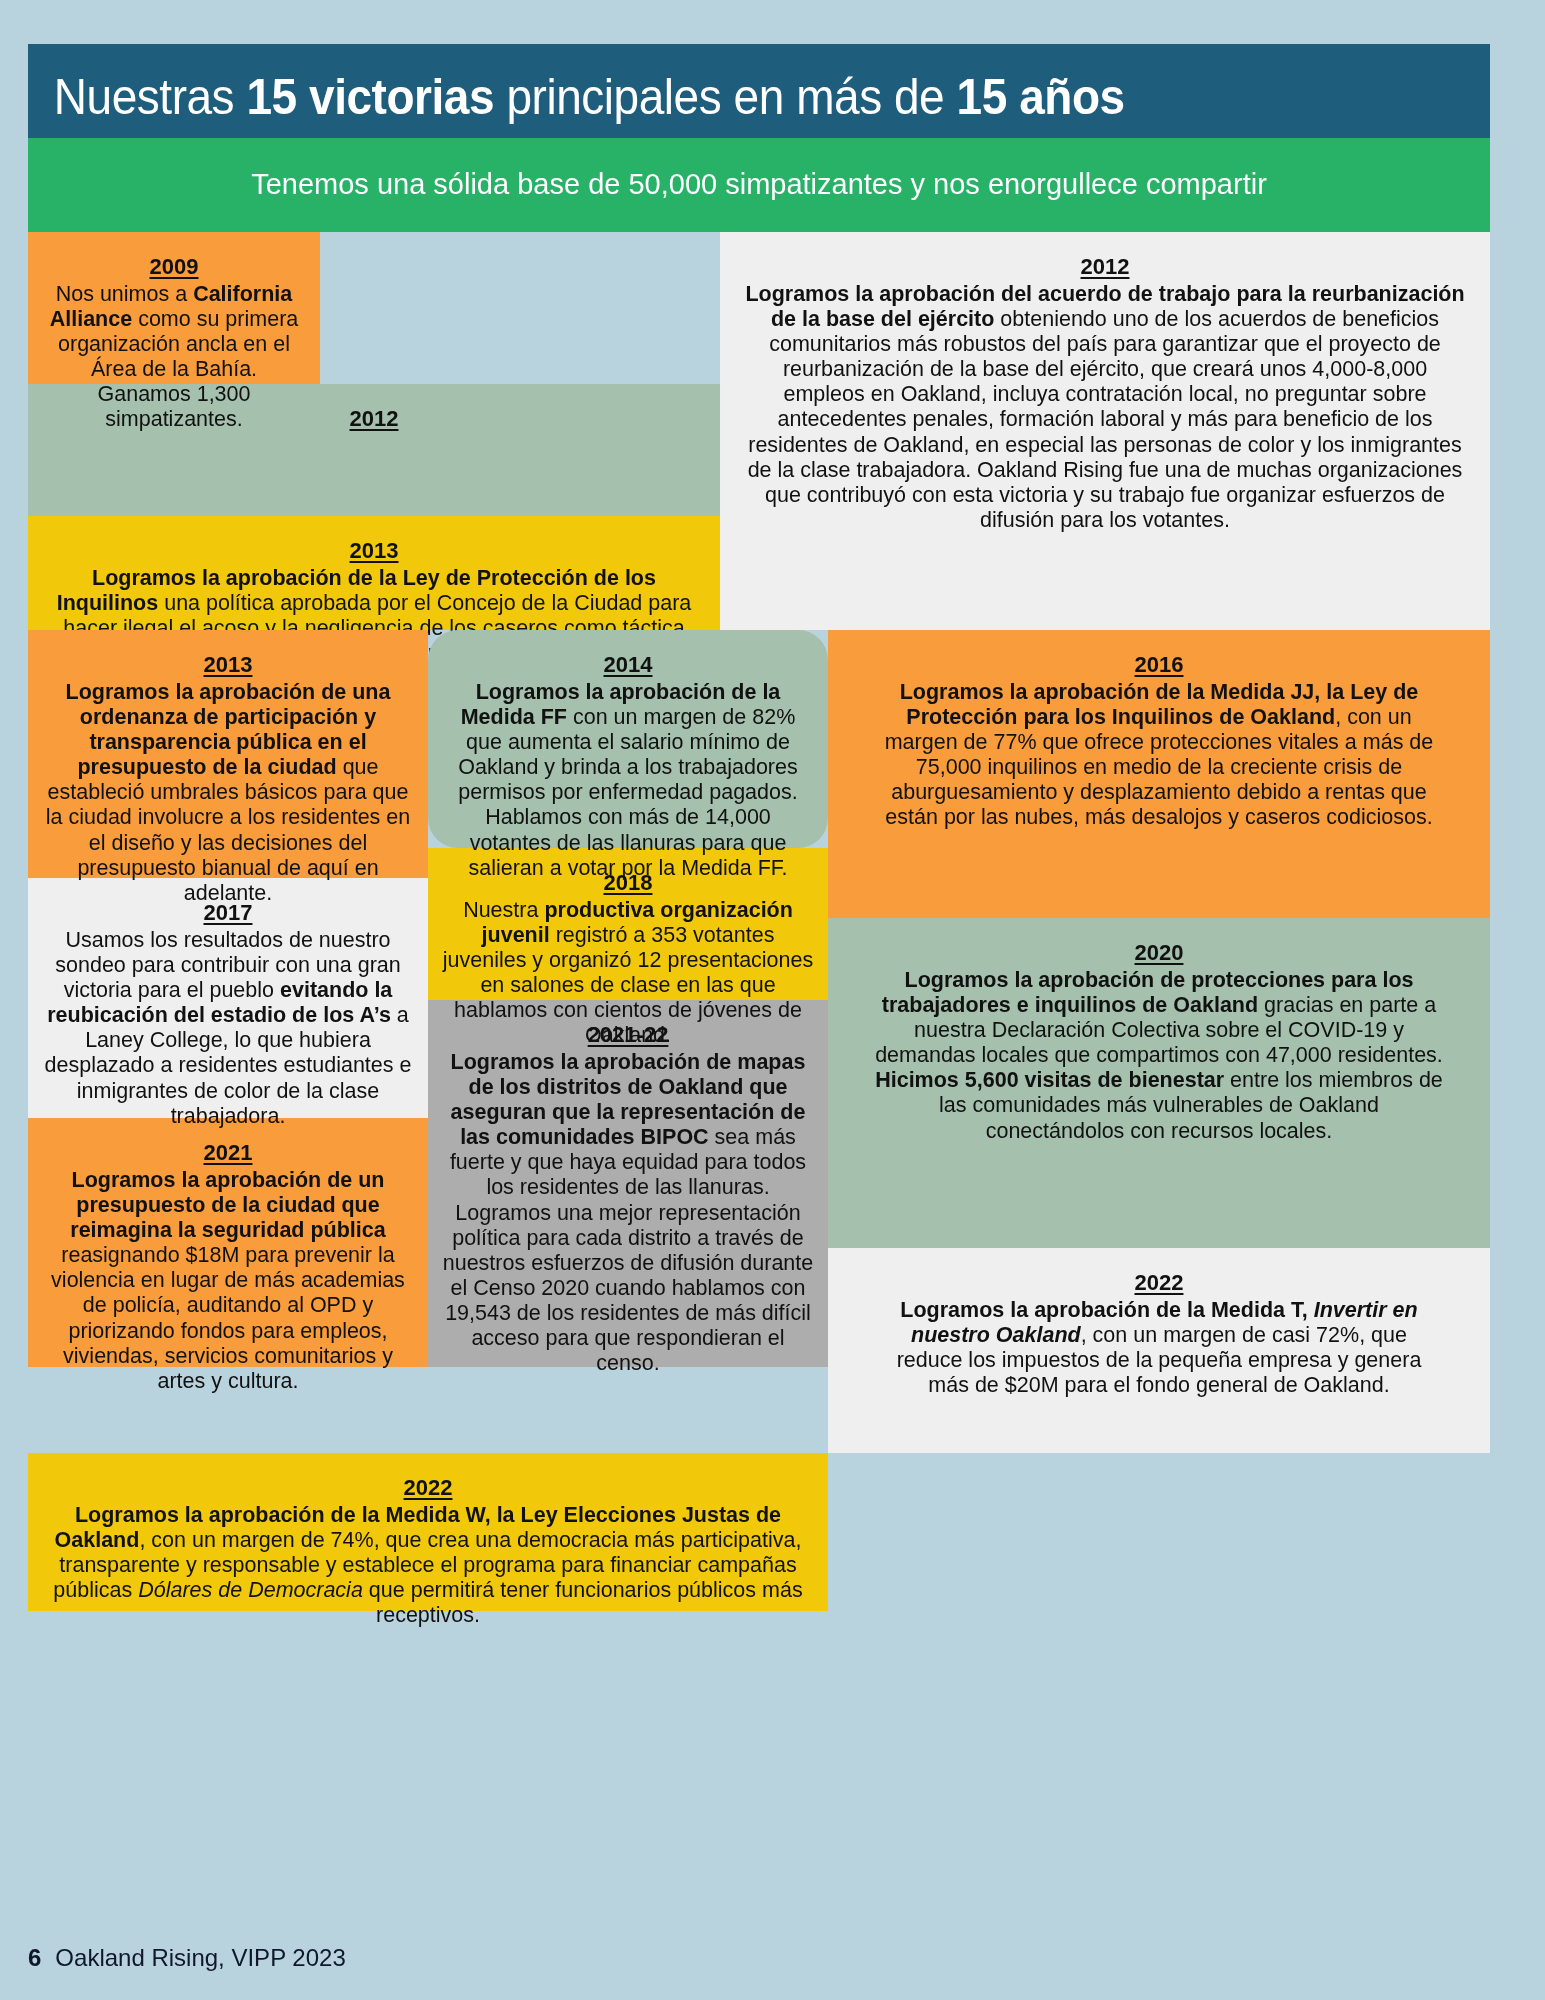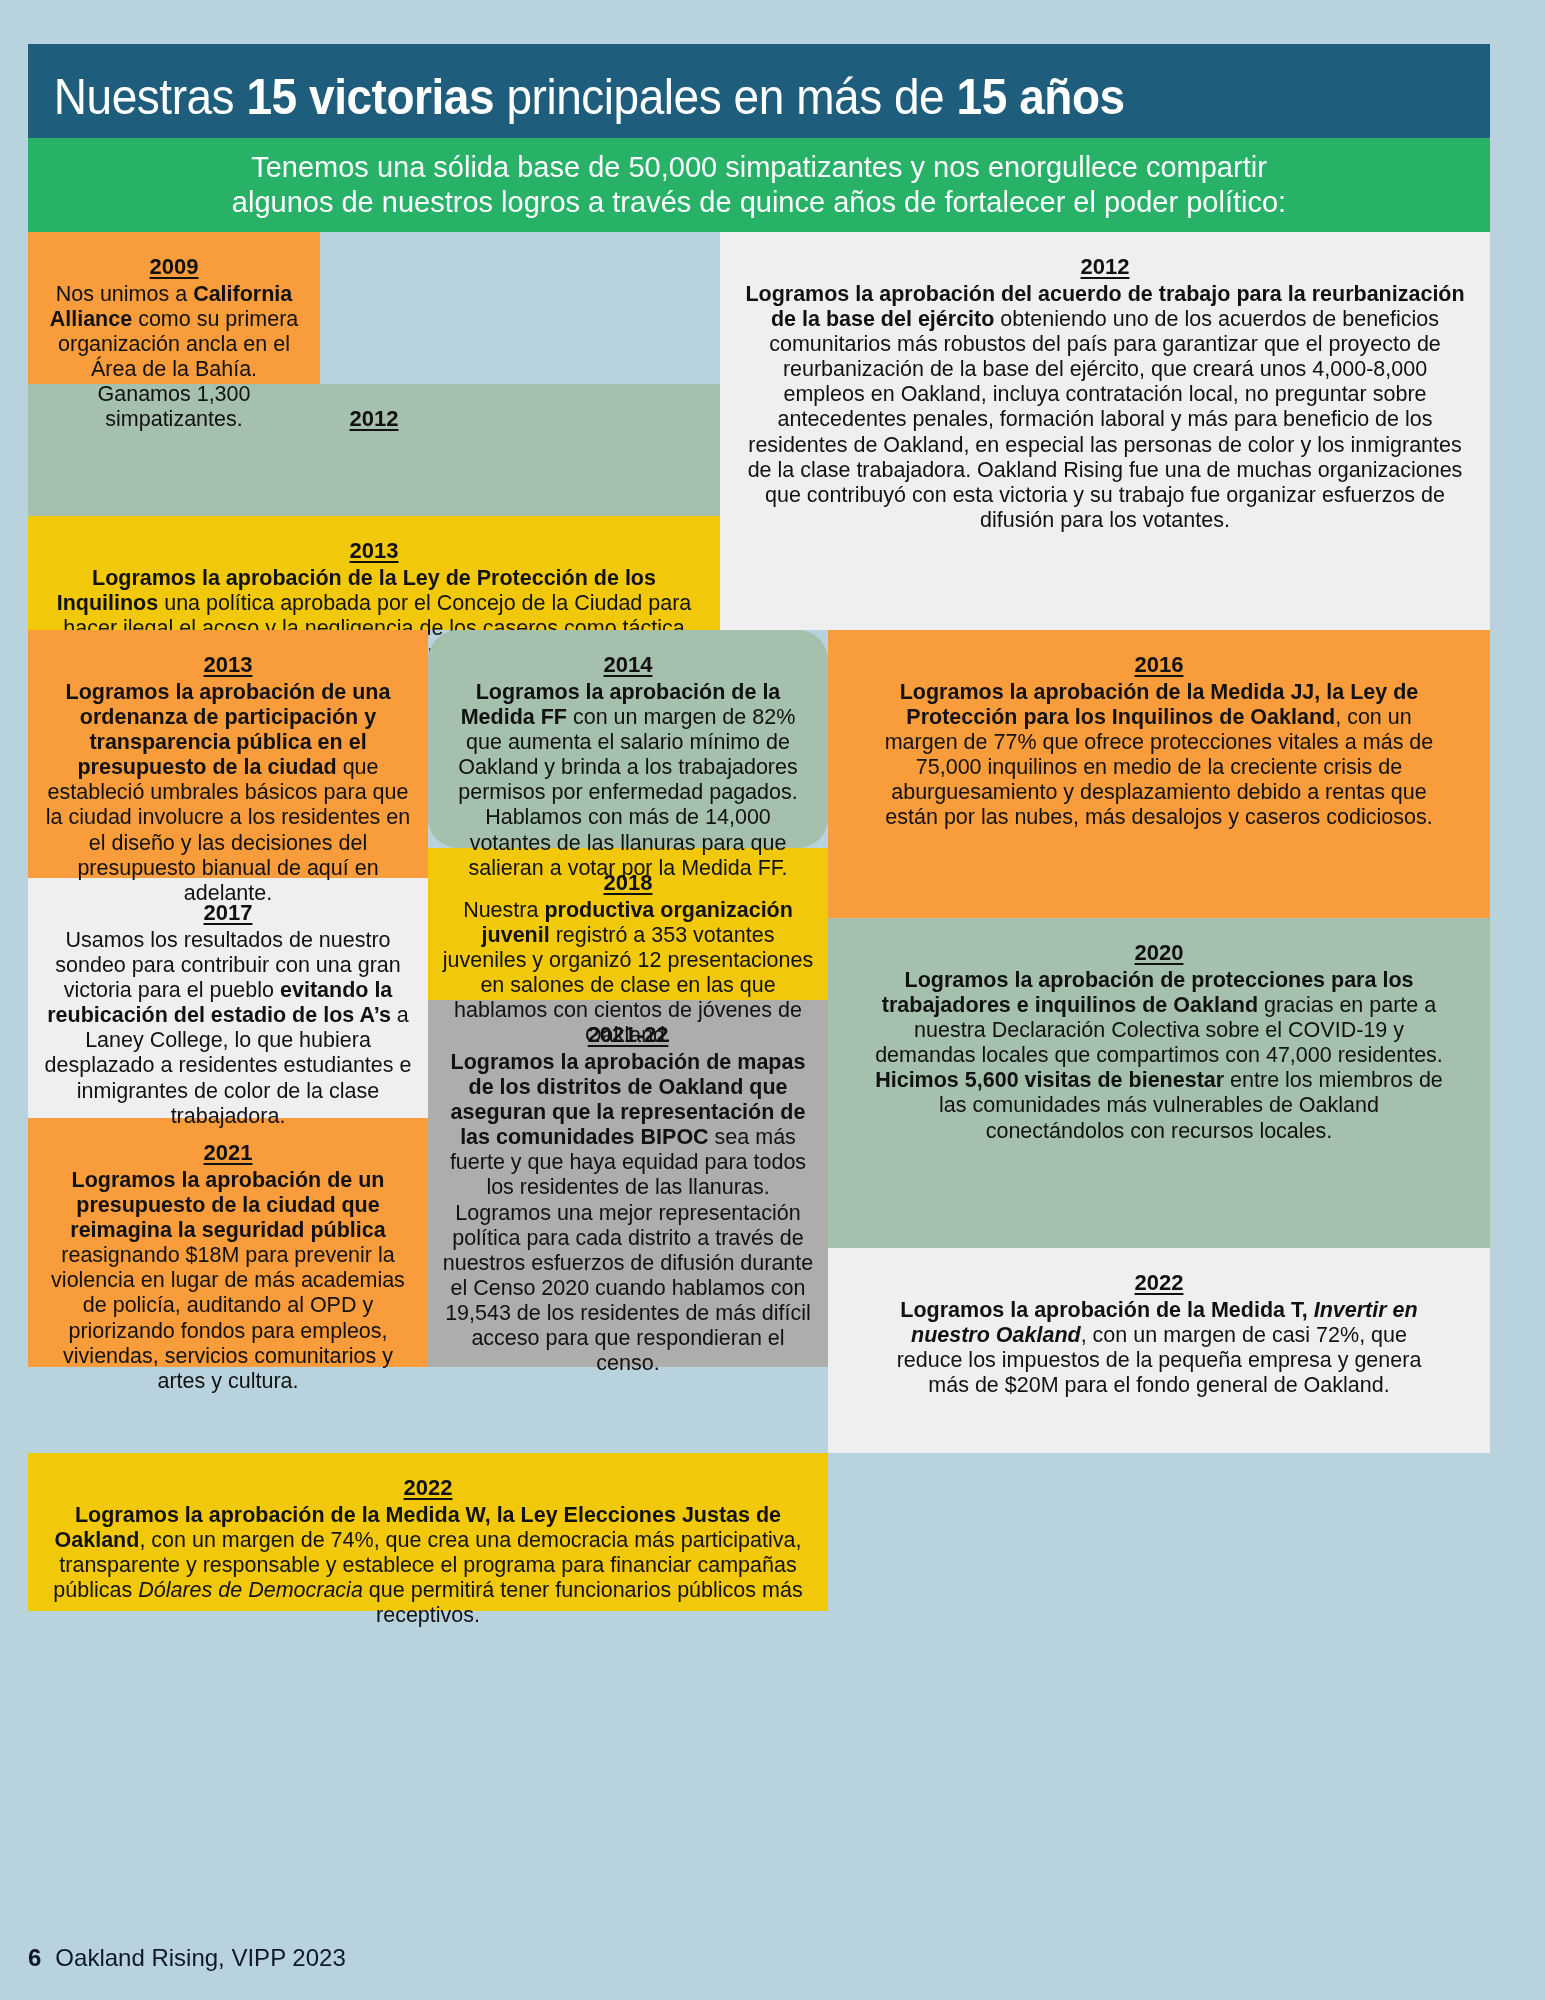--- a/index.html
+++ b/index.html
@@ -89,21 +89,20 @@
 <div class="page">
 
   <div class="title-bar">
     <div class="title-text">
       <span>Nuestras </span><b>15 victorias</b><span> principales en más de </span><b>15 años</b>
     </div>
   </div>
 
   <div class="subtitle-bar">
     <div class="subtitle-text">Tenemos una sólida base de 50,000 simpatizantes y nos enorgullece compartir</div>
-    <div class="subtitle-text">algunos de nuestros logros a través de quince años de fortalecer el poder político:</div>
   </div>
 
   <div class="grid">
 
     <div class="row">
 
       <div style="width:692px;">
         <div class="row">
           <div class="card c-orange col-l" style="height:152px;">
             <span class="yr">2009</span>

